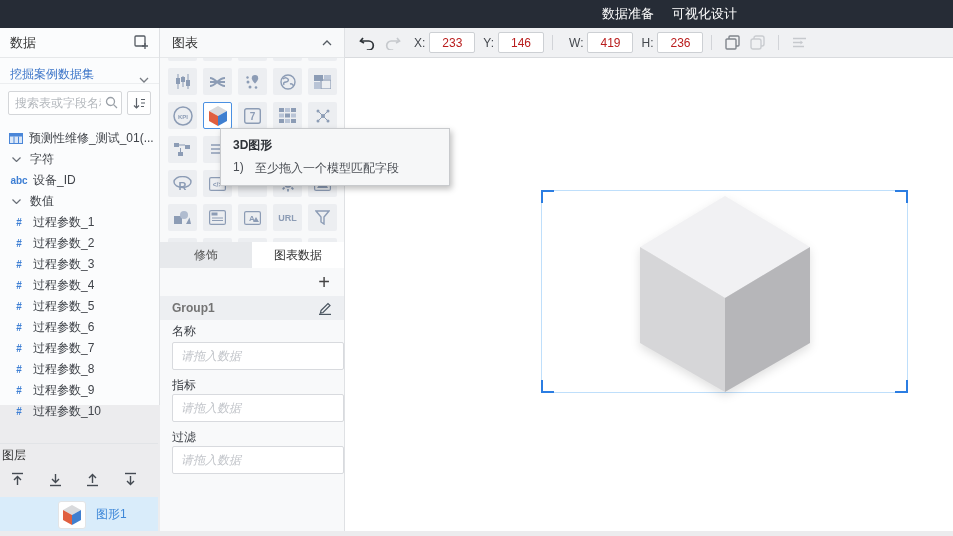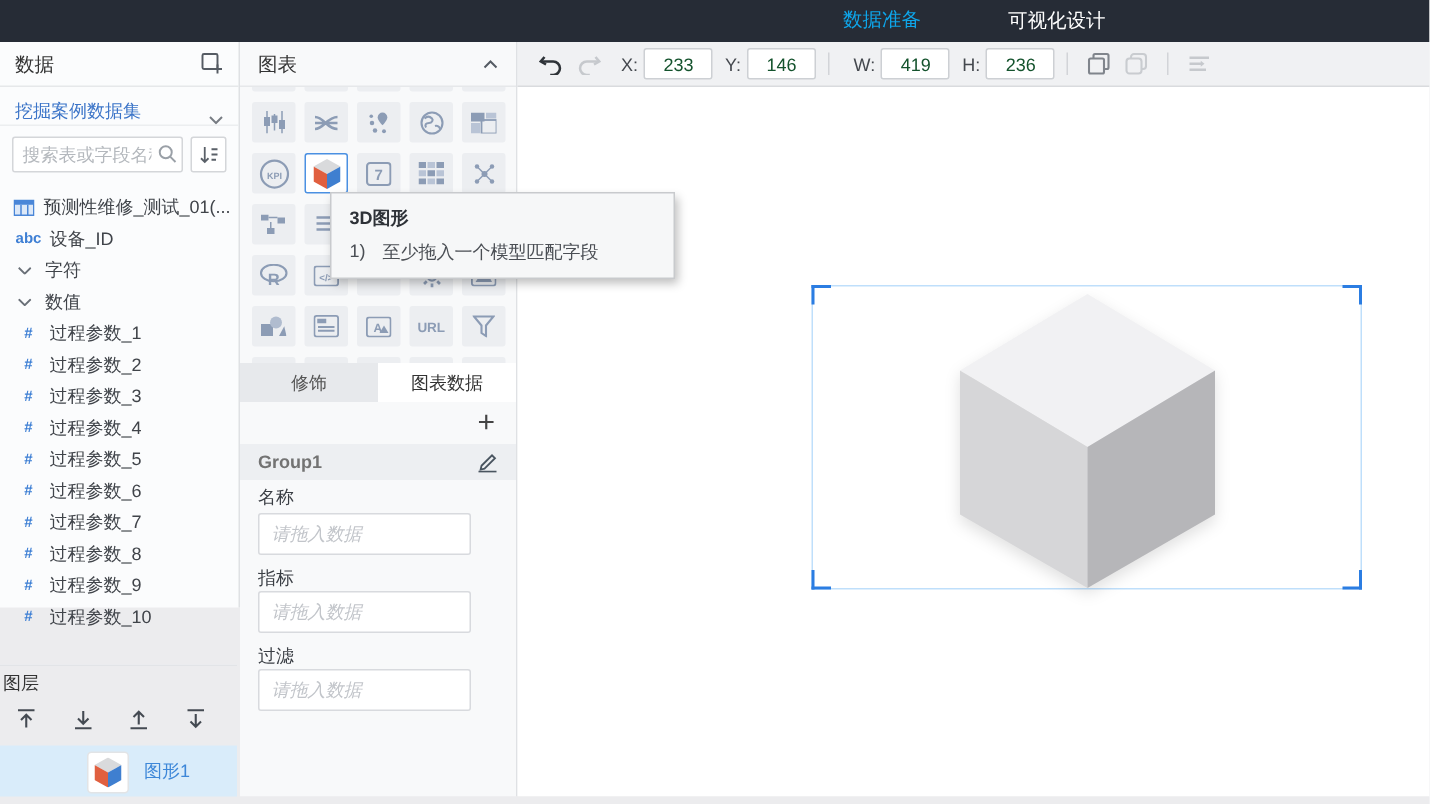--- a/index.html
+++ b/index.html
@@ -7,21 +7,21 @@
   body {
     font-family:"Liberation Sans","DejaVu Sans",sans-serif;
     font-size:12px; color:#3c4046; background:#ececee;
     position:relative; overflow:hidden;
   }
   svg { display:block; }
 
   
   .topbar { position:absolute; left:0; top:0; width:953px; height:28px; background:#262c36; z-index:30; }
   .topbar .tab { position:absolute; top:0; height:28px; line-height:28px; font-size:13px; cursor:pointer; }
-  .tab-prepare { left:562px; color:#0ea5e9;font-family:Liberation Mono, monospace; }
+  .tab-prepare { left:602px; color:#ffffff; }
   .tab-design  { left:672px; color:#ffffff; }
 
   
   .panel-header { height:30px; display:flex; align-items:center; padding:0 10px; border-bottom:1px solid #e6e8ea; }
   .panel-title { font-size:13px; color:#333; }
 
   
   .data-panel { position:absolute; left:0; top:28px; width:160px; height:377px; background:#fbfcfd; border-right:1px solid #dfe1e4; }
   .dp-add { margin-left:auto; cursor:pointer; }
   .dataset-row { height:26px; display:flex; align-items:flex-end; padding:0 10px; color:#3b74c8; border-bottom:1px solid #eceef0; cursor:pointer; }
@@ -63,36 +63,36 @@
 
   .cp-tabs { position:absolute; top:214px; left:0; width:100%; height:26px; display:flex; }
   .cp-tab { flex:1; text-align:center; line-height:26px; font-size:12px; cursor:pointer; }
   .cp-tab.on  { background:#fff; color:#333; }
   .cp-tab.off { background:#e7e9ec; color:#555; }
   .cp-plus { position:absolute; top:240px; right:14px; height:28px; line-height:28px; font-size:20px; color:#444; cursor:pointer; }
   .group-row2 { position:absolute; top:268px; left:0; width:100%; height:24px; background:#edeff2; display:flex; align-items:center; padding:0 12px; }
   .group-name { font-weight:bold; font-size:12px; color:#737373;text-align:right; }
   .group-edit { margin-left:auto; cursor:pointer; }
   .fld-label { position:absolute; left:12px; font-size:12px; color:#3a3e44; height:18px; line-height:18px; }
-  .fld-input { position:absolute; left:12px; width:142px; height:28px; border:1px solid #d8dade; border-radius:2px; background:#fff; padding:0 8px; font-size:12px; font-family:inherit; color:#0c4a6e; }
+  .fld-input { position:absolute; left:12px; width:172px; height:28px; border:1px solid #d8dade; border-radius:2px; background:#fff; padding:0 8px; font-size:12px; font-family:inherit; color:#0c4a6e; }
   .fld-input::placeholder { font-style:italic; color:#c2c5ca; }
   .lab1{top:294px} .in1{top:314px} .lab2{top:348px} .in2{top:366px} .lab3{top:400px} .in3{top:418px}
 
   
   .tooltip { position:absolute; left:220px; top:128px; width:230px; min-height:55px; background:#f6f7f8; border:1px solid #c8cacd; box-shadow:2px 3px 6px rgba(0,0,0,.25); z-index:40; padding:8px 12px; }
   .tt-title { font-weight:bold; font-size:12px; color:#2e3238; }
   .tt-line { margin-top:6px; font-size:12px; color:#4a4e54; display:flex; }
   .tt-pre { width:22px; }
 
   
   .work { position:absolute; left:345px; top:28px; width:608px; height:503px; }
   .toolbar { height:30px; background:#f0f1f3; border-bottom:1px solid #d9dbde; display:flex; align-items:center; padding-left:9px; }
   .tb-ico { margin:0 5px; cursor:pointer; display:flex; }
   .tb-lab { font-size:12px; color:#44484e; margin:0 4px 0 8px; }
-  .tb-in { width:46px; height:21px; border:1px solid #cdd0d4; border-radius:2px; background:#fff; text-align:center; font-size:12px; color:#14532d; font-family:inherit; }
+  .tb-in { width:46px; height:21px; border:1px solid #cdd0d4; border-radius:2px; background:#fff; text-align:center; font-size:12px; color:#b91c1c; font-family:inherit; }
   .tb-div { width:1px; height:15px; background:#d2d4d8; margin:0 8px; }
 
   .canvas { position:relative; width:100%; height:473px; background:#ffffff; overflow:hidden; }
   .selection { position:absolute; left:196px; top:132px; width:367px; height:203px; border:1px solid #bfdffb; }
   .br { position:absolute; width:13px; height:13px; }
   .br i { position:absolute; background:#2b7de2; display:block; }
   .br .h { width:13px; height:2px; } .br .v { width:2px; height:13px; }
   .br-tl{left:-1px;top:-1px} .br-tr{right:-1px;top:-1px} .br-bl{left:-1px;bottom:-1px} .br-br{right:-1px;bottom:-1px}
   .br-tl .h{left:0;top:0} .br-tl .v{left:0;top:0}
   .br-tr .h{right:0;top:0} .br-tr .v{right:0;top:0}
@@ -153,31 +153,31 @@
       <span class="ti">
         <svg width="14" height="11" viewBox="0 0 14 11">
             <rect x="0.5" y="0.5" width="13" height="10" fill="#dce8f8" stroke="#4a86d8"></rect>
             <rect x="0.5" y="0.5" width="13" height="3" fill="#4a86d8"></rect>
             <line x1="5" y1="3.5" x2="5" y2="10.5" stroke="#4a86d8"></line>
             <line x1="9.5" y1="3.5" x2="9.5" y2="10.5" stroke="#4a86d8"></line>
           </svg>
       </span>
       <span class="lbl">预测性维修_测试_01(...</span>
     </div>
-    <div class="tree-row field-row">
-      <span class="glyph">abc</span>
-      <span class="lbl">设备_ID</span>
-    </div>
     <div class="tree-row group-row">
       <span class="ti">
         <svg width="9" height="5" viewBox="0 0 9 5">
             <polyline points="0.5,0.5 4.5,4.5 8.5,0.5" fill="none" stroke="#6a7078" stroke-width="1.2"></polyline>
           </svg>
       </span>
       <span class="lbl">字符</span>
+    </div>
+    <div class="tree-row field-row">
+      <span class="glyph">abc</span>
+      <span class="lbl">设备_ID</span>
     </div>
     <div class="tree-row group-row">
       <span class="ti">
         <svg width="9" height="5" viewBox="0 0 9 5">
             <polyline points="0.5,0.5 4.5,4.5 8.5,0.5" fill="none" stroke="#6a7078" stroke-width="1.2"></polyline>
           </svg>
       </span>
       <span class="lbl">数值</span>
     </div>
     <div class="tree-row field-row">

